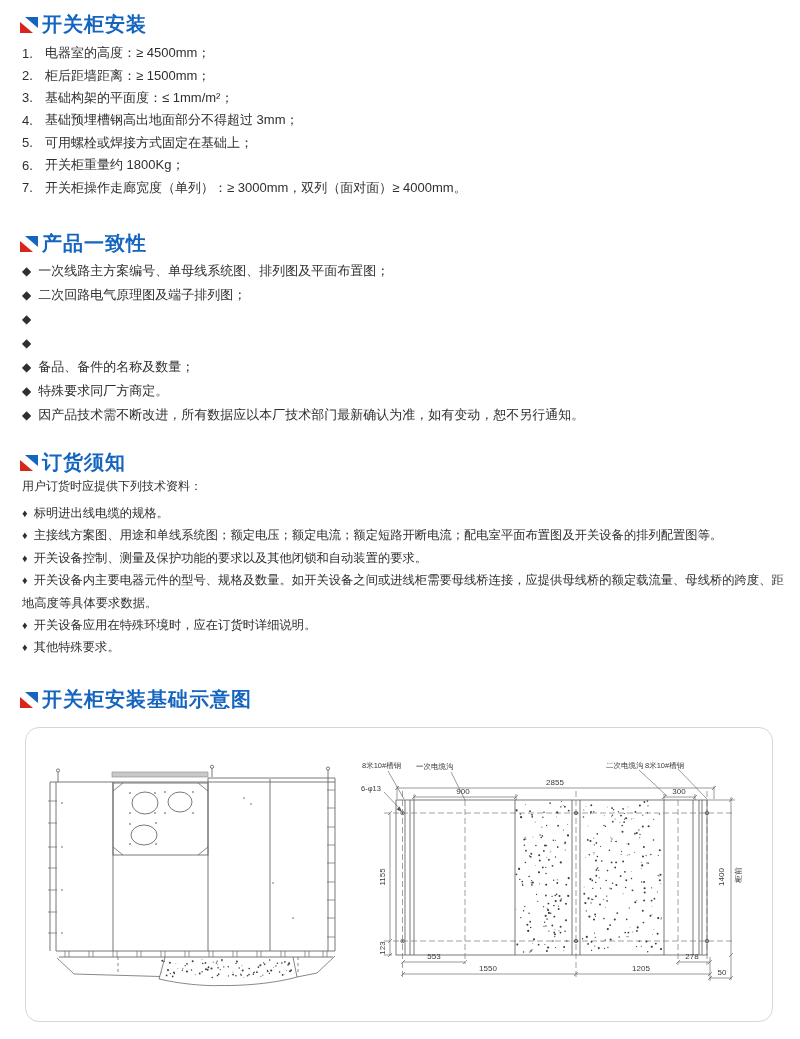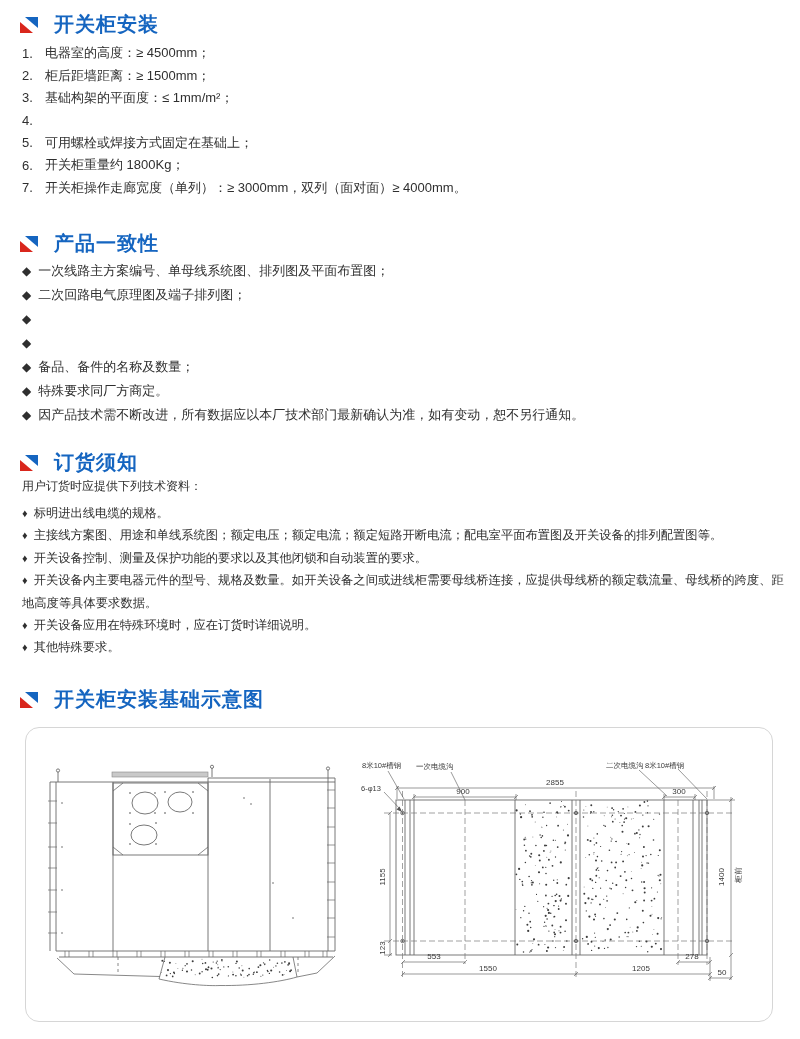--- a/index.html
+++ b/index.html
@@ -8,21 +8,21 @@
     width:800px;height:1039px;
     background:#ffffff;
     overflow:hidden;
     font-family:"Liberation Sans","DejaVu Sans",sans-serif;
     color:#2f2f2f;
     --accent:#1565c0;
     --accent-red:#d9261c;
   }
   .hd{
     position:absolute;left:20px;
-    display:flex;align-items:center;gap:16px;
+    display:flex;align-items:center;gap:4px;
     font-size:20px;font-weight:700;color:var(--accent);
     letter-spacing:1px;
   }
   .hd svg{display:block;}
   .numlist{position:absolute;left:22px;top:42px;font-size:13px;}
   .numlist .row{height:22.4px;display:flex;align-items:center;}
   .numlist .n{width:23px;flex:none;}
   .blist{position:absolute;left:22px;top:259px;font-size:13px;}
   .blist .row{height:24px;display:flex;align-items:center;}
   .blist .b{margin-right:7px;font-size:12px;}
@@ -56,20 +56,21 @@
   <div class="row">
       <span class="n">2.</span>
       <span>柜后距墙距离：≥ 1500mm；</span>
     </div>
   <div class="row">
       <span class="n">3.</span>
       <span>基础构架的平面度：≤ 1mm/m²；</span>
     </div>
   <div class="row">
       <span class="n">4.</span>
+      <span>基础预埋槽钢高出地面部分不得超过 3mm；</span>
     </div>
   <div class="row">
       <span class="n">5.</span>
       <span>可用螺栓或焊接方式固定在基础上；</span>
     </div>
   <div class="row">
       <span class="n">6.</span>
       <span>开关柜重量约 1800Kg；</span>
     </div>
   <div class="row">

